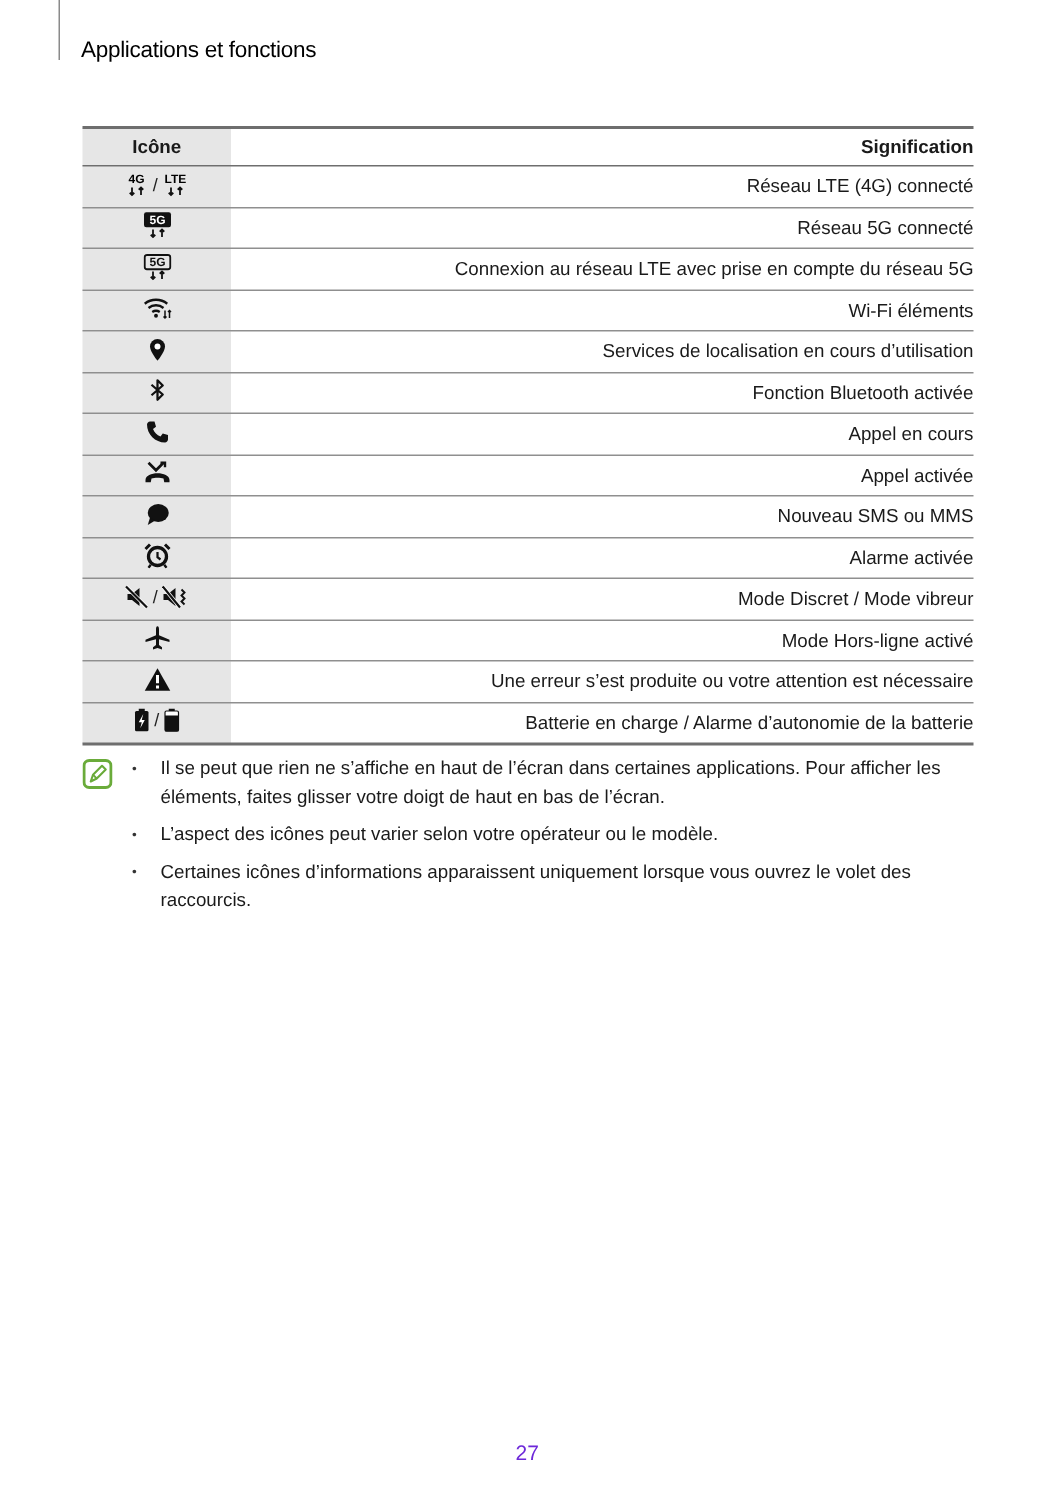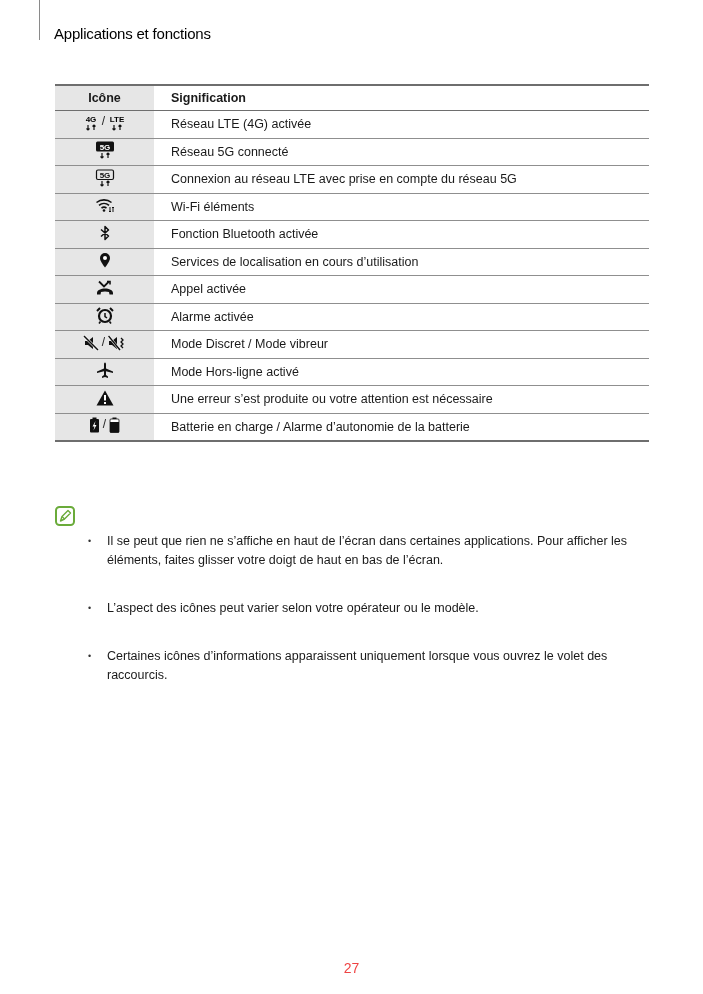--- a/index.html
+++ b/index.html
@@ -4,30 +4,30 @@
 <style>
   html, body { margin: 0; padding: 0; background: #ffffff; }
   body { width: 703px; height: 994px; position: relative; overflow: hidden;
          font-family: "Liberation Sans", "DejaVu Sans", sans-serif; color: #1a1a1a; }
   .side-rule { position: absolute; left: 39px; top: 0; width: 1px; height: 40px; background: #8a8a8a; }
   .running-header { position: absolute; left: 54px; top: 25px; font-size: 15px; color: #000000; letter-spacing: -0.2px; }
   table.icons { position: absolute; left: 55px; top: 84px; width: 594px; border-collapse: collapse; font-size: 12.5px; }
   table.icons th, table.icons td { height: 26.5px; padding: 0; vertical-align: middle; border-bottom: 1px solid #8f8f8f; margin-left: 25px; }
   table.icons thead th { border-top: 2px solid #6e6e6e; border-bottom: 1px solid #6e6e6e; font-weight: bold; font-size: 12.5px; height: 24px; }
   table.icons th.c1, table.icons td.c1 { width: 99px; background: #e6e6e6; text-align: center; }
-  table.icons th.c2, table.icons td.c2 { text-align: left; padding-left: 17px; }
+  table.icons th.c2, table.icons td.c2 { text-align: right; padding-left: 17px; }
   table.icons tbody tr:last-child td { border-bottom: 2px solid #6e6e6e; }
-  .ic { display: inline-flex; justify-content: center; gap: 3px; }
+  .ic { display: inline-flex; align-items: center; justify-content: center; gap: 3px; }
   .ic svg { display: block; }
   .sep { font-size: 12px; color: #222; }
   .note-icon { position: absolute; left: 55px; top: 506px; }
   ul.notes { position: absolute; left: 88px; top: 503px; width: 540px; margin: 0; padding: 0; list-style: none; font-size: 12.5px; line-height: 19px; color: #1a1a1a; }
-  ul.notes li { position: relative; padding-left: 19px; margin-bottom: 6px; margin-top: 29px; }
+  ul.notes li { position: relative; padding-left: 19px; margin-bottom: 6px; }
   ul.notes li::before { content: "•"; position: absolute; left: 0; top: 0; font-size: 9px; color: #333; }
-  .page-number { position: absolute; left: 0; width: 703px; top: 960px; text-align: center; font-size: 14px; color: #ef4444; }
+  .page-number { position: absolute; left: 0; width: 703px; top: 960px; text-align: center; font-size: 14px; color: #6d28d9; }
 </style>
 </head>
 <body>
 
 <div class="side-rule"></div>
 <div class="running-header">Applications et fonctions</div>
 
 <table class="icons">
   <thead>
     <tr>
@@ -42,21 +42,21 @@
         <svg width="16" height="18" viewBox="0 0 16 18">
           <text x="8" y="8" text-anchor="middle" font-size="8" font-weight="bold" font-family="Liberation Sans, sans-serif">4G</text>
           <path d="M5 11 v5 M3.5 14.5 L5 16 L6.5 14.5 M11 16 v-5 M9.5 12.5 L11 11 L12.5 12.5" stroke="#111" stroke-width="1.2" fill="none"></path>
         </svg>
         <span class="sep">/</span>
         <svg width="18" height="18" viewBox="0 0 18 18">
           <text x="9" y="8" text-anchor="middle" font-size="8" font-weight="bold" font-family="Liberation Sans, sans-serif">LTE</text>
           <path d="M6 11 v5 M4.5 14.5 L6 16 L7.5 14.5 M12 16 v-5 M10.5 12.5 L12 11 L13.5 12.5" stroke="#111" stroke-width="1.2" fill="none"></path>
         </svg>
       </span></td>
-      <td class="c2">Réseau LTE (4G) activée</td>
+      <td class="c2">Réseau LTE (4G) connecté</td>
     </tr>
 
     <tr>
       <td class="c1"><span class="ic">
         <svg width="20" height="18" viewBox="0 0 20 18">
           <rect x="1" y="0.5" width="18" height="10" rx="1.5" fill="#111"></rect>
           <text x="10" y="8.5" text-anchor="middle" font-size="8" font-weight="bold" fill="#fff" font-family="Liberation Sans, sans-serif">5G</text>
           <path d="M7 12 v5 M5.5 15.5 L7 17 L8.5 15.5 M13 17 v-5 M11.5 13.5 L13 12 L14.5 13.5" stroke="#111" stroke-width="1.2" fill="none"></path>
         </svg>
       </span></td>
@@ -83,48 +83,65 @@
           <circle cx="9" cy="13.5" r="1.3" fill="#111"></circle>
           <path d="M15 10 v5 M14 14 L15 15 L16 14 M18 15 v-5 M17 11 L18 10 L19 11" stroke="#111" stroke-width="1" fill="none"></path>
         </svg>
       </span></td>
       <td class="c2">Wi-Fi éléments</td>
     </tr>
 
     <tr>
       <td class="c1"><span class="ic">
         <svg width="12" height="16" viewBox="0 0 12 16">
-          <path d="M2 4.5 L9.5 11 L6 14.5 V1.5 L9.5 5 L2 11.5" stroke="#111" stroke-width="1.5" fill="none" stroke-linejoin="round"></path>
-        </svg>
-      </span></td>
-      <td class="c2">Fonction Bluetooth activée</td>
-    </tr>
-
-    <tr>
-      <td class="c1"><span class="ic">
-        <svg width="12" height="16" viewBox="0 0 12 16">
           <path d="M6 15.5 C6 15.5 1 9.5 1 6 A5 5 0 0 1 11 6 C11 9.5 6 15.5 6 15.5 Z" fill="#111"></path>
           <circle cx="6" cy="6" r="2" fill="#fff"></circle>
         </svg>
       </span></td>
       <td class="c2">Services de localisation en cours d’utilisation</td>
     </tr>
 
+    <tr>
+      <td class="c1"><span class="ic">
+        <svg width="12" height="16" viewBox="0 0 12 16">
+          <path d="M2 4.5 L9.5 11 L6 14.5 V1.5 L9.5 5 L2 11.5" stroke="#111" stroke-width="1.5" fill="none" stroke-linejoin="round"></path>
+        </svg>
+      </span></td>
+      <td class="c2">Fonction Bluetooth activée</td>
+    </tr>
+
+    <tr>
+      <td class="c1"><span class="ic">
+        <svg width="16" height="16" viewBox="0 0 16 16">
+          <path d="M3 1 L6 1 L7 4.5 L5 6 C6 8.5 7.5 10 10 11 L11.5 9 L15 10 L15 13 C15 14 14 15 13 15 C6.5 15 1 9.5 1 3 C1 2 2 1 3 1 Z" fill="#111"></path>
+        </svg>
+      </span></td>
+      <td class="c2">Appel en cours</td>
+    </tr>
 
     <tr>
       <td class="c1"><span class="ic">
         <svg width="18" height="16" viewBox="0 0 18 16">
           <path d="M3 1.5 L8 6.5 L13 1.5" stroke="#111" stroke-width="1.8" fill="none"></path>
           <path d="M11 1.5 H14 V4.5" stroke="#111" stroke-width="1.6" fill="none"></path>
           <path d="M1 13 C1 10 5 8.5 9 8.5 C13 8.5 17 10 17 13 L17 14.5 L13.5 14.5 L13 12 C11 11.3 7 11.3 5 12 L4.5 14.5 L1 14.5 Z" fill="#111"></path>
         </svg>
       </span></td>
       <td class="c2">Appel activée</td>
     </tr>
 
+    <tr>
+      <td class="c1"><span class="ic">
+        <svg width="16" height="16" viewBox="0 0 16 16">
+          <ellipse cx="8.5" cy="7" rx="7" ry="6" fill="#111"></ellipse>
+          <path d="M3 10 L1.5 15 L6.5 12 Z" fill="#111"></path>
+        </svg>
+      </span></td>
+      <td class="c2">Nouveau SMS ou MMS</td>
+    </tr>
 
     <tr>
       <td class="c1"><span class="ic">
         <svg width="18" height="17" viewBox="0 0 18 17">
           <circle cx="9" cy="9" r="6" fill="none" stroke="#111" stroke-width="2.2"></circle>
           <path d="M9 6 V9.5 L11 11" stroke="#111" stroke-width="1.5" fill="none"></path>
           <path d="M1 4 L4 1 M17 4 L14 1" stroke="#111" stroke-width="2" fill="none"></path>
           <path d="M4.5 14.5 L3 16.5 M13.5 14.5 L15 16.5" stroke="#111" stroke-width="1.6"></path>
         </svg>
       </span></td>

